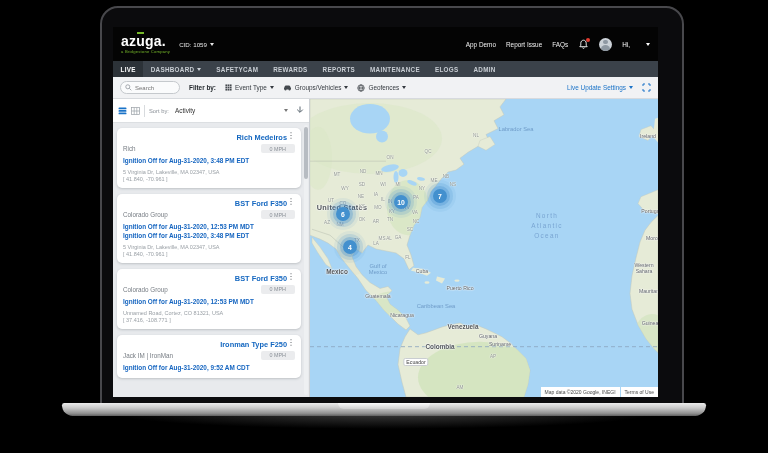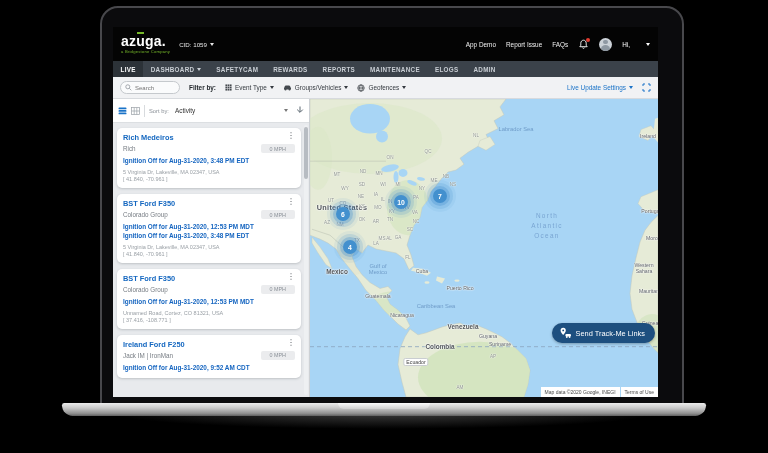--- a/index.html
+++ b/index.html
@@ -77,21 +77,21 @@
   .sort-label { font-size:5.8px; color:#8a9097; }
   .sort-value { font-size:6.4px; color:#333; flex:1; padding-left:2px; }
   .sort-caret { color:#777; margin-right:4px; }
   .cards { flex:1; overflow:hidden; position:relative; padding:5px 8px 0 4px; }
   .scroll-track { position:absolute; right:1px; top:2px; bottom:2px; width:4px;
                   background:#eef0f2; border-radius:2px; }
   .scroll-thumb { position:absolute; right:1px; top:4px; width:4px; height:52px;
                   background:#b7bcc2; border-radius:2px; }
   .card { background:#fff; border-radius:5px; box-shadow:0 1px 2.5px rgba(40,50,60,.22);
           padding:5px 6px 6px 6px; margin-bottom:6px; }
-  .card-top { display:flex; justify-content:space-between; align-items:flex-start; }
+  .card-top { display:flex; justify-content:flex-end; align-items:flex-start; }
   .card-name { font-size:7.4px; font-weight:bold; color:#1467c0; }
   .kebab { color:#4a4f55; font-size:8px; line-height:6px; }
   .kebab::before { content:"\22EE"; }
   .card-sub { display:flex; justify-content:space-between; align-items:center; margin-top:2px; }
   .card-group { font-size:6.3px; color:#767c83; }
   .speed { font-size:5.4px; color:#8a9097; background:#ebecee; border-radius:2px;
            padding:1.5px 9px; }
   .card-event { font-size:6.4px; font-weight:bold; color:#1565c0; line-height:1.3;
                 margin-top:4px; width:150px; }
   .card-event + .card-event { margin-top:0; }
@@ -326,21 +326,21 @@
                 <span class="card-group">Colorado Group</span>
                 <span class="speed">0 MPH</span>
               </div>
               <div class="card-event">Ignition Off for Aug-31-2020, 12:53 PM MDT</div>
               <div class="card-addr">Unnamed Road, Cortez, CO 81321, USA</div>
               <div class="card-coords">[ 37.416, -108.771 ]</div>
             </article>
 
             <article class="card">
               <div class="card-top">
-                <span class="card-name">Ireland Ford F250</span>
+                <span class="card-name">Ironman Type F250</span>
                 <span class="kebab"></span>
               </div>
               <div class="card-sub">
                 <span class="card-group">Jack IM | IronMan</span>
                 <span class="speed">0 MPH</span>
               </div>
               <div class="card-event">Ignition Off for Aug-31-2020, 9:52 AM CDT</div>
             </article>
           </div>
         </div>
@@ -482,30 +482,20 @@
                 <span class="cnum">10</span>
               </div>
               <div class="cluster" style="left: 130px; top: 97px;">
                 <span class="cnum">7</span>
               </div>
               <div class="cluster" style="left: 40px; top: 148px;">
                 <span class="cnum">4</span>
               </div>
             </div>
 
-          <button class="map-btn b2">
-            <svg class="icon" width="13" height="12" viewBox="0 0 13 12">
-              <path d="M4.2,0.8 a2.6,2.6 0 0 1 2.6,2.6 c0,1.9 -2.6,4.5 -2.6,4.5 s-2.6,-2.6 -2.6,-4.5 A2.6,2.6 0 0 1 4.2,0.8 Z" fill="#fff"></path>
-              <circle cx="4.2" cy="3.4" r="0.9" fill="#1d4f7f"></circle>
-              <rect x="6.4" y="7.1" width="5.6" height="2.5" rx="1" fill="#fff"></rect>
-              <circle cx="7.8" cy="10" r="0.9" fill="#fff"></circle>
-                <circle cx="10.6" cy="10" r="0.9" fill="#fff"></circle>
-            </svg>
-            <span>Send Track-Me Links</span>
-          </button>
 
           <div class="attrib">
             <span>Map data ©2020 Google, INEGI</span>
             <span class="terms">Terms of Use</span>
           </div>
         </div>
       </div>
 
     </div>
   </div>

